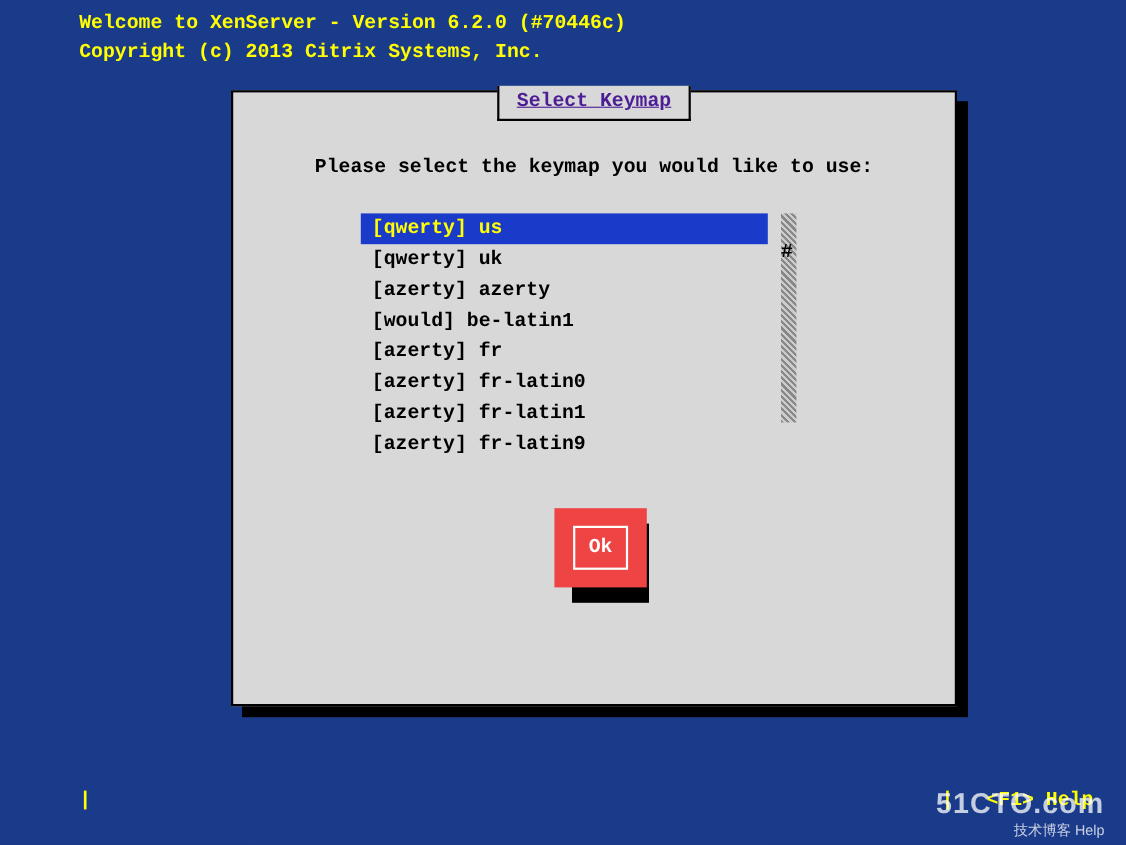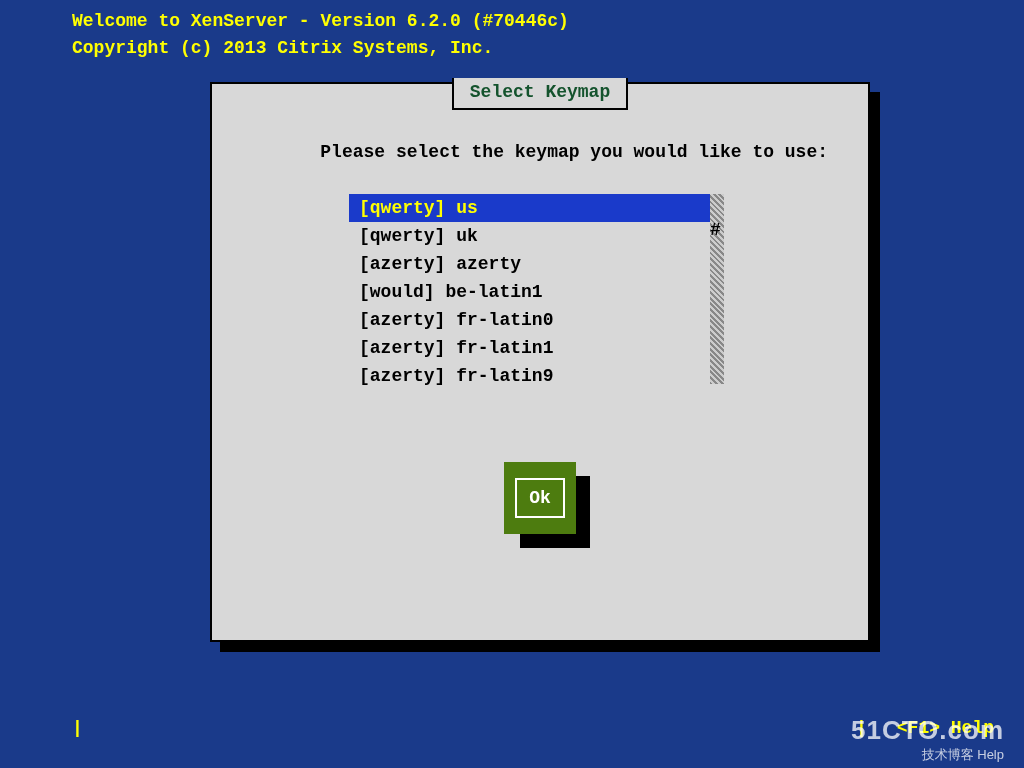--- a/index.html
+++ b/index.html
@@ -55,34 +55,35 @@
     .dialog-title-box {
       background: #d8d8d8;
       border-left: 2px solid #000;
       border-right: 2px solid #000;
       border-bottom: 2px solid #000;
       padding: 4px 16px 6px 16px;
       position: relative;
       top: -4px;
     }
     .dialog-title {
-      color: #14532d;
+      color: #4c1d95;
+      text-decoration: underline;
     }
     .prompt {
       position: absolute;
       top: 58px;
       left: 40px;
       right: 40px;
-      text-align: right;
+      text-align: center;
       color: #000;
     }
     .list-container {
       position: absolute;
       top: 110px;
-      left: 137px;
+      left: 116px;
       width: 370px;
     }
     .list-item {
       padding: 4px 10px;
       color: #000;
       cursor: pointer;
     }
     .list-item.selected {
       background: #1a3aca;
       color: #ffff00;
@@ -113,23 +114,23 @@
       top: 392px;
       left: 308px;
       width: 70px;
       height: 72px;
       background: #000;
     }
     .ok-button-outer {
       position: absolute;
       top: 378px;
       left: 292px;
-      width: 72px;
+      width: 84px;
       height: 72px;
-      background: #4d7c0f;
+      background: #ef4444;
       display: flex;
       align-items: center;
       justify-content: center;
       cursor: pointer;
     }
     .ok-button-inner {
       border: 2px solid #fff;
       padding: 8px 12px;
       color: #fff;
     }
@@ -185,20 +186,21 @@
     </div>
   </div>
 
   <div class="prompt">Please select the keymap you would like to use:</div>
 
   <div class="list-container">
     <div class="list-item selected">[qwerty] us</div>
     <div class="list-item">[qwerty] uk</div>
     <div class="list-item">[azerty] azerty</div>
     <div class="list-item">[would] be-latin1</div>
+    <div class="list-item">[azerty] fr</div>
     <div class="list-item">[azerty] fr-latin0</div>
     <div class="list-item">[azerty] fr-latin1</div>
     <div class="list-item">[azerty] fr-latin9</div>
   </div>
 
   <div class="scrollbar-track"></div>
   <div class="hash-mark">#</div>
 
   <div class="ok-button-shadow"></div>
   <div class="ok-button-outer">

